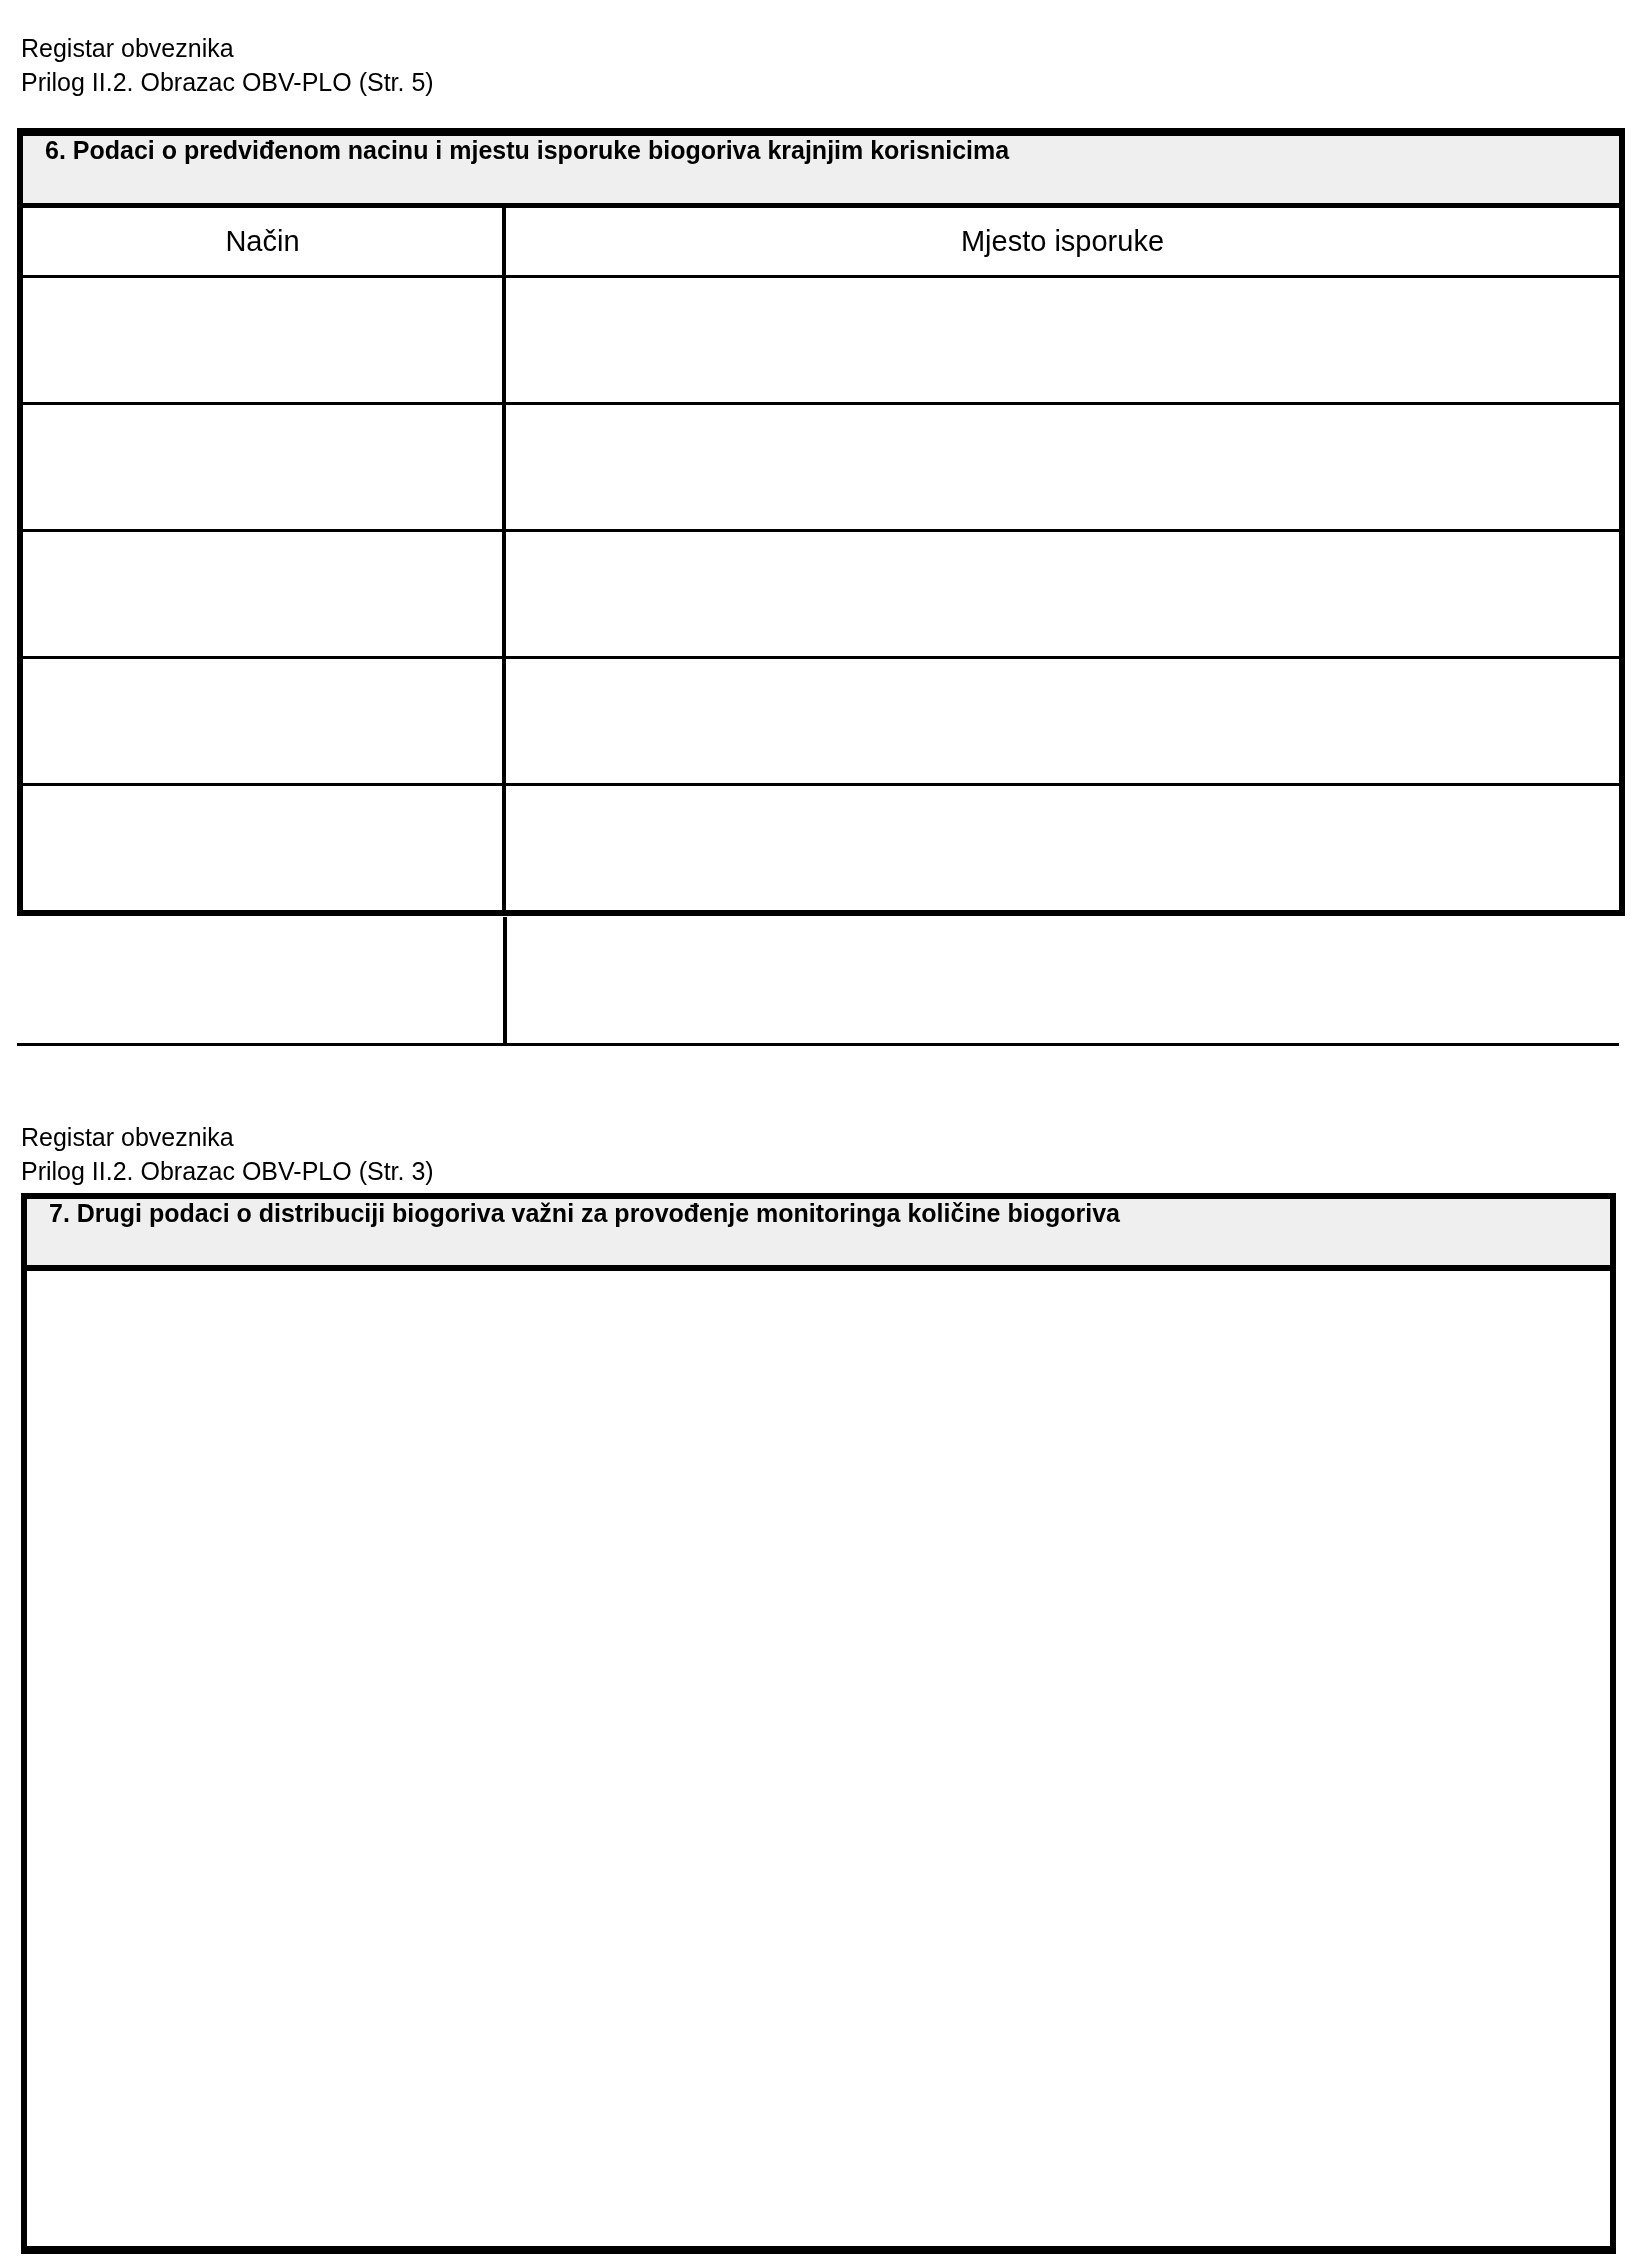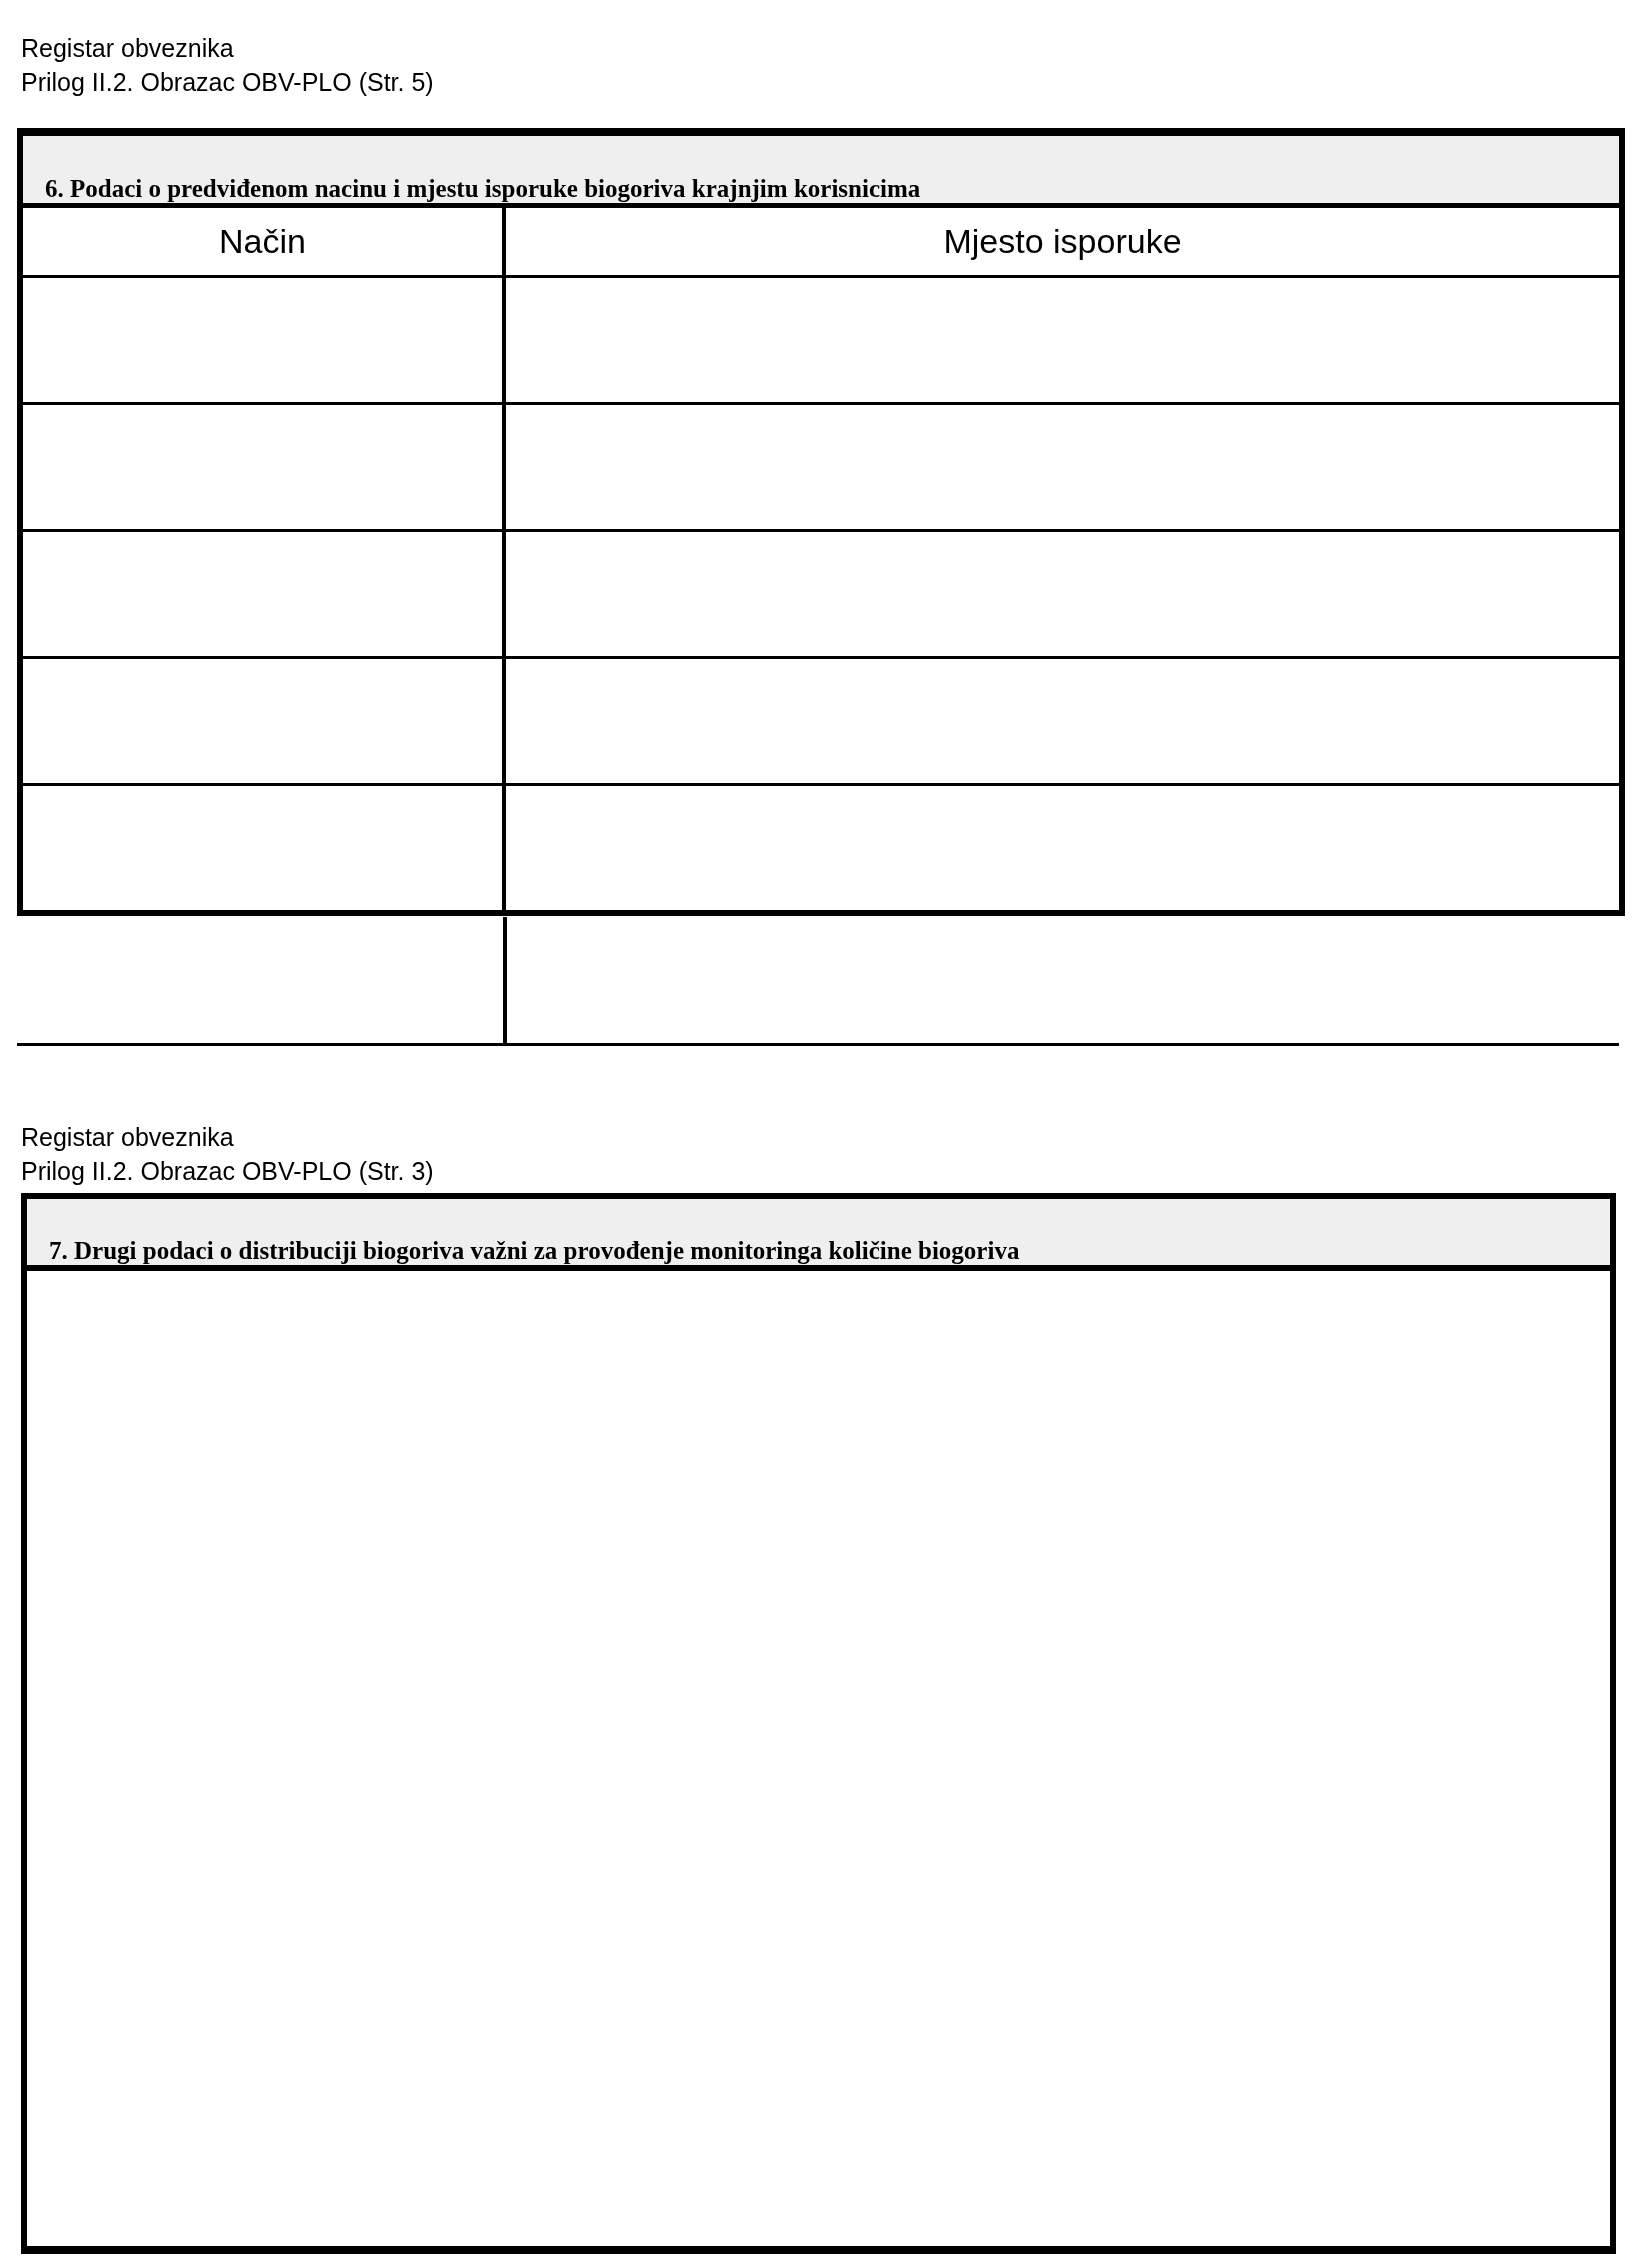--- a/index.html
+++ b/index.html
@@ -37,26 +37,25 @@
     height: 788px;
     border: 6.7px solid var(--line, #000);
     border-top-width: 8.4px;
     box-sizing: border-box;
     background: #fff;
   }
   .title-band {
     background: var(--band-bg, #efefef);
     border-bottom: 5px solid var(--line, #000);
     display: flex;
-    align-items: flex-end;
+    align-items: flex-start;
     padding-left: 22px;
     font-size: 25px;
     font-weight: bold;
     box-sizing: border-box;
-    font-family: Liberation Serif, serif;
   }
   .tbl1 .title-band { height: 72px; }
 
   .hdr-row {
     display: flex;
     height: 70px;
     border-bottom: 3.4px solid var(--line, #000);
     box-sizing: border-box;
   }
   .grid-row {
@@ -66,21 +65,21 @@
     box-sizing: border-box;
   }
   .grid-row:last-child {
     height: 126px;
     border-bottom: none;
   }
   .cell {
     display: flex;
     align-items: center;
     justify-content: center;
-    font-size: 34px;
+    font-size: 29px;
     box-sizing: border-box;
   }
   .c1 {
     width: 483px;
     flex: 0 0 483px;
     border-right: 4.2px solid var(--line, #000);
   }
   .c2 { flex: 1; }
 
   

